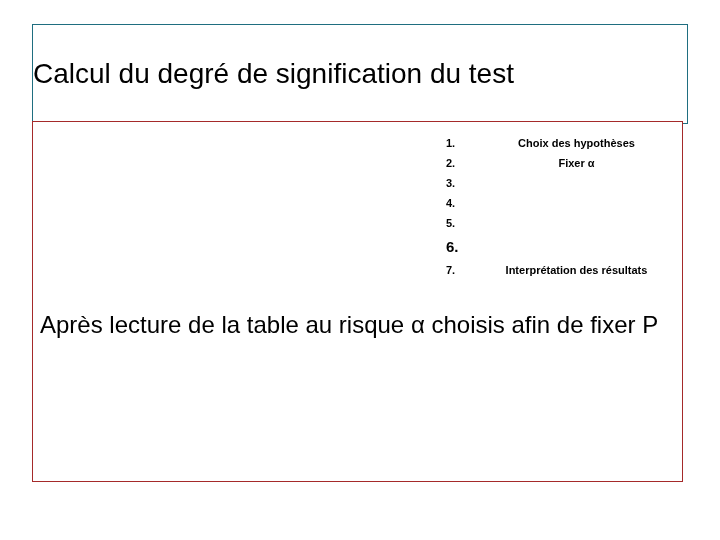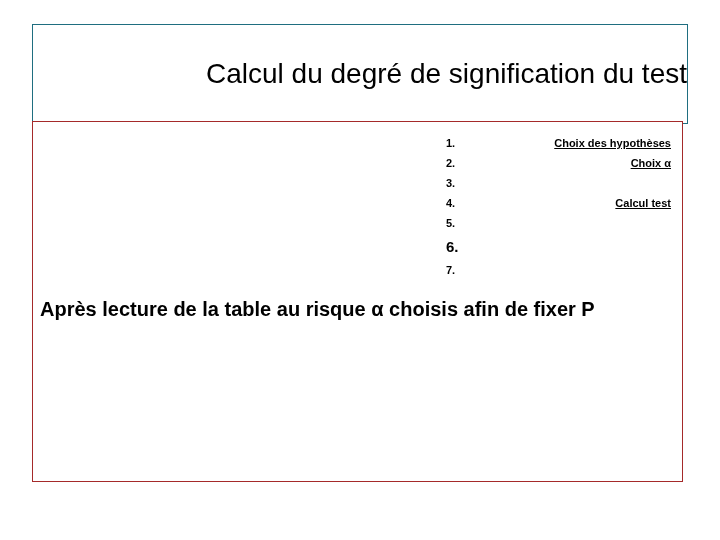--- a/index.html
+++ b/index.html
@@ -27,21 +27,21 @@
     position: absolute;
     left: 32px;
     top: 24px;
     width: 656px;
     height: 100px;
     border: 1px solid #1f6e80;
     background: #ffffff;
     box-sizing: border-box;
     display: flex;
     align-items: center;
-    justify-content: flex-end;
+    justify-content: flex-start;
   }
   .title-text {
     font-size: 28px;
     font-weight: 400;
     line-height: 1.15;
     color: #000000;
     text-align: center;
     letter-spacing: 0px;
     white-space: nowrap;
   }
@@ -81,32 +81,31 @@
     line-height: 27px;
     height: 27px;
   }
   .step-num {
     width: 36px;
     flex: 0 0 36px;
     text-align: left;
   }
   .step-label {
     flex: 1 1 auto;
-    text-align: right;
+    text-align: center;
     white-space: nowrap;
-    text-decoration: underline;
   }
 
   
   .note-line {
     position: absolute;
     left: 7px;
-    top: 174px;
-    font-size: 20px;
-    font-weight: 700;
+    top: 190px;
+    font-size: 24px;
+    font-weight: 400;
     line-height: 26px;
     color: #000000;
     white-space: nowrap;
   }
 </style>
 </head>
 <body>
 
 <div class="slide">
 
@@ -118,42 +117,42 @@
 
     <div class="steps-list">
 
       <div class="step-row small">
         <span class="step-num">1.</span>
         <span class="step-label">Choix des hypothèses</span>
       </div>
 
       <div class="step-row small">
         <span class="step-num">2.</span>
-        <span class="step-label">Choix α</span>
+        <span class="step-label">Fixer α</span>
       </div>
 
       <div class="step-row small">
         <span class="step-num">3.</span>
       </div>
 
       <div class="step-row small">
         <span class="step-num">4.</span>
-        <span class="step-label">Calcul test</span>
       </div>
 
       <div class="step-row small">
         <span class="step-num">5.</span>
       </div>
 
       <div class="step-row large">
         <span class="step-num">6.</span>
       </div>
 
       <div class="step-row small">
         <span class="step-num">7.</span>
+        <span class="step-label">Interprétation des résultats</span>
       </div>
 
     </div>
 
     <div class="note-line">Après lecture de la table au risque α choisis afin de fixer P</div>
 
   </div>
 
 </div>
 

